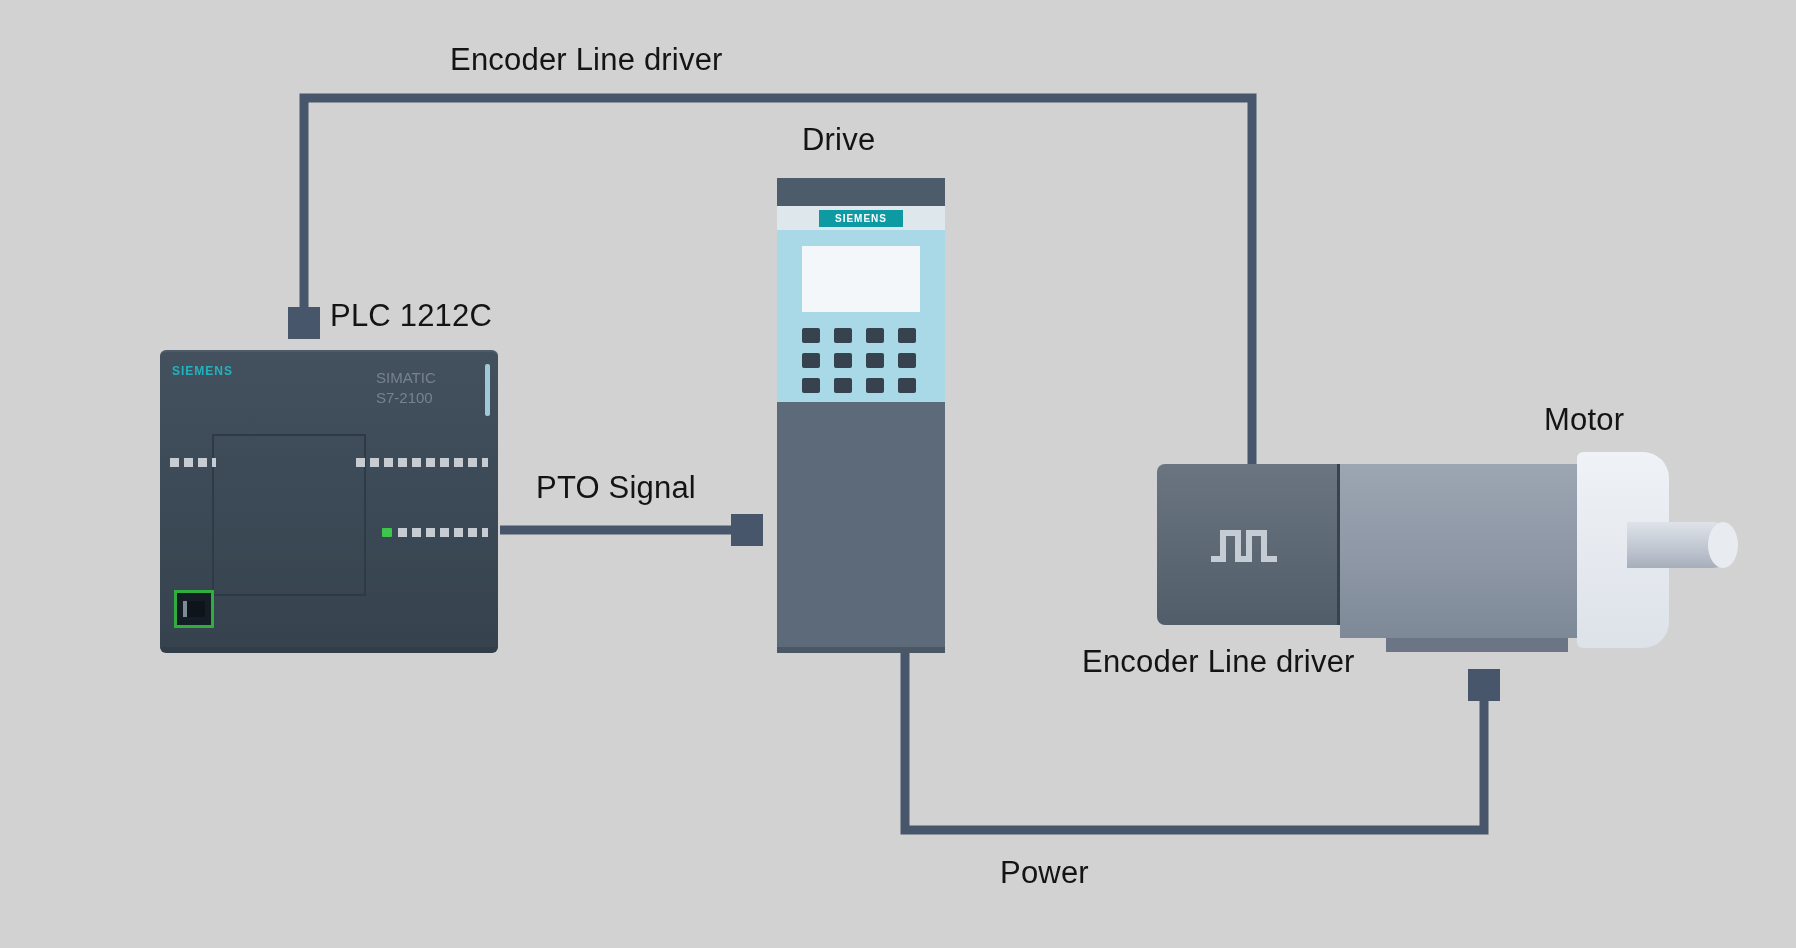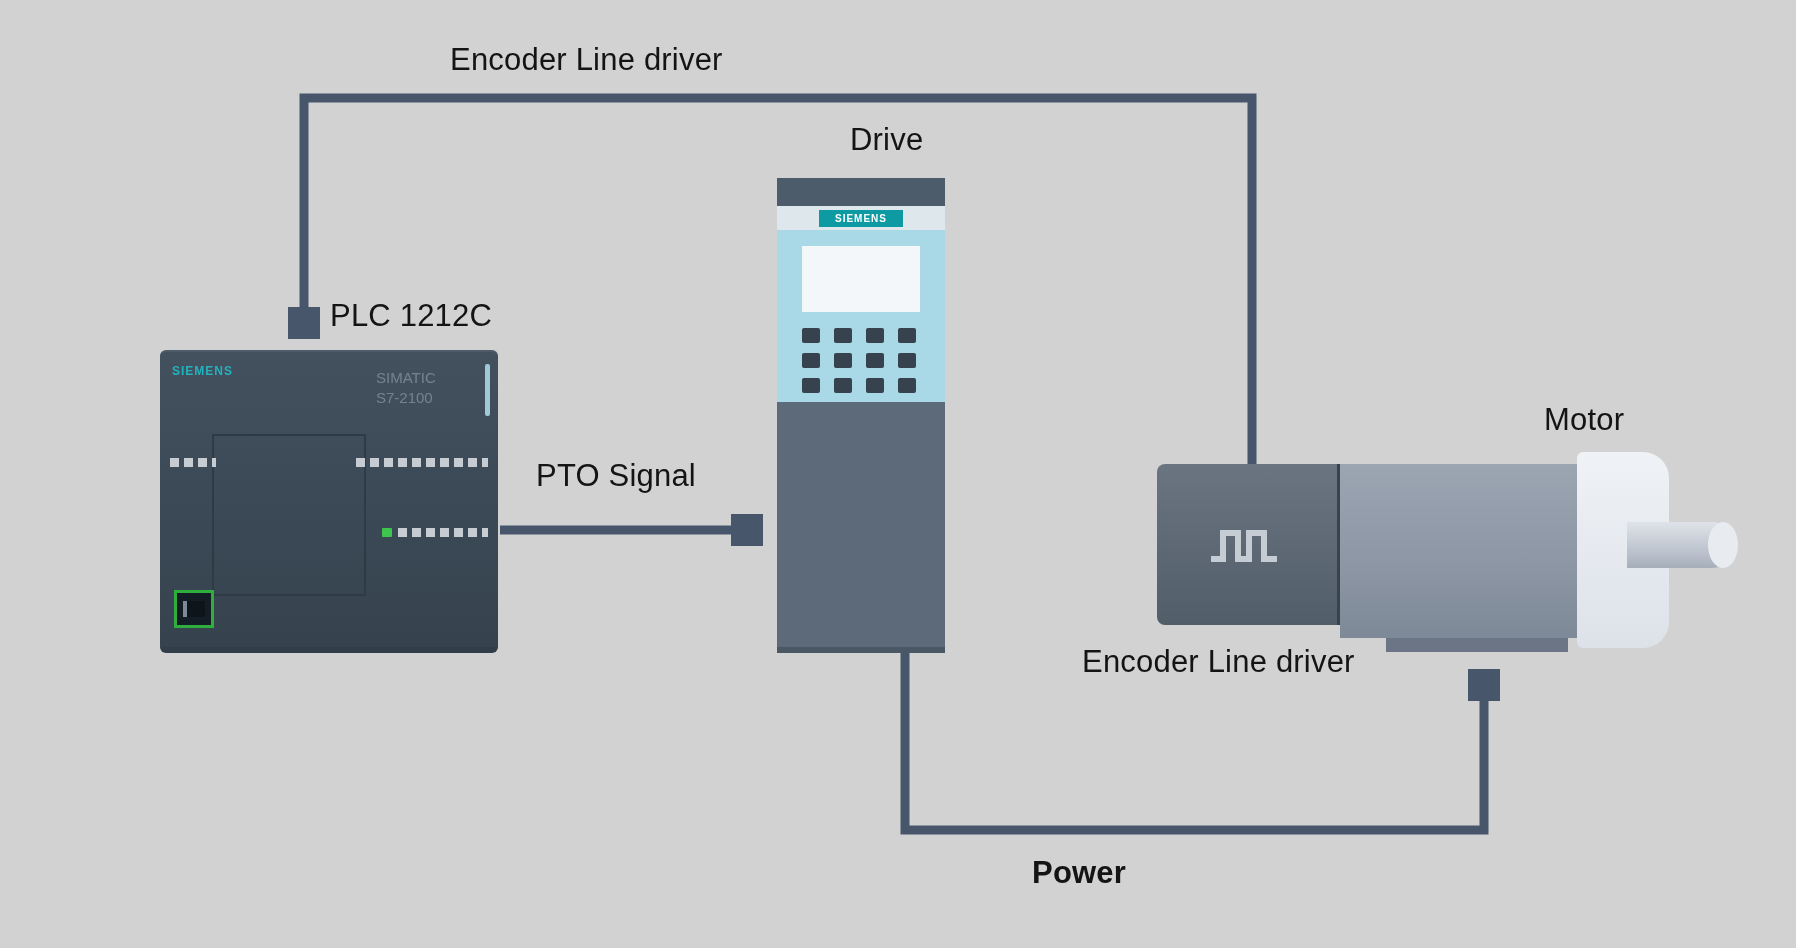--- a/index.html
+++ b/index.html
@@ -226,25 +226,25 @@
         <path d="M0,0 L6,3 L0,6 Z" fill="#47566a" stroke="none"></path>
       </marker>
     </defs>
     <path d="M1252,466 L1252,98 L304,98 L304,334" marker-end="url(#arrow)"></path>
     <path d="M500,530 L758,530" marker-end="url(#arrow)"></path>
     <path d="M905,651 L905,830 L1484,830 L1484,674" marker-end="url(#arrow)"></path>
   </svg>
 
   <div class="lbl" style="left:450px; top:42px;">Encoder Line driver</div>
   <div class="lbl" style="left:330px; top:298px;">PLC 1212C</div>
-  <div class="lbl" style="left:850px; top:122px;">Drive</div>
-  <div class="lbl" style="left:536px; top:458px;">PTO Signal</div>
+  <div class="lbl" style="left:802px; top:122px;">Drive</div>
+  <div class="lbl" style="left:536px; top:470px;">PTO Signal</div>
   <div class="lbl" style="left:1544px; top:402px;">Motor</div>
   <div class="lbl" style="left:1082px; top:644px;">Encoder Line driver</div>
-  <div class="lbl" style="left:1032px; top:855px;font-weight:bold;">Power</div>
+  <div class="lbl" style="left:1000px; top:855px;">Power</div>
 
   <div class="plc">
     <div class="plc-brand">SIEMENS</div>
     <div class="plc-model">
       <div>SIMATIC</div>
       <div>S7-2100</div>
     </div>
     <div class="plc-stripe"></div>
     <div class="plc-door"></div>
     <div class="t-row r1l"></div>

